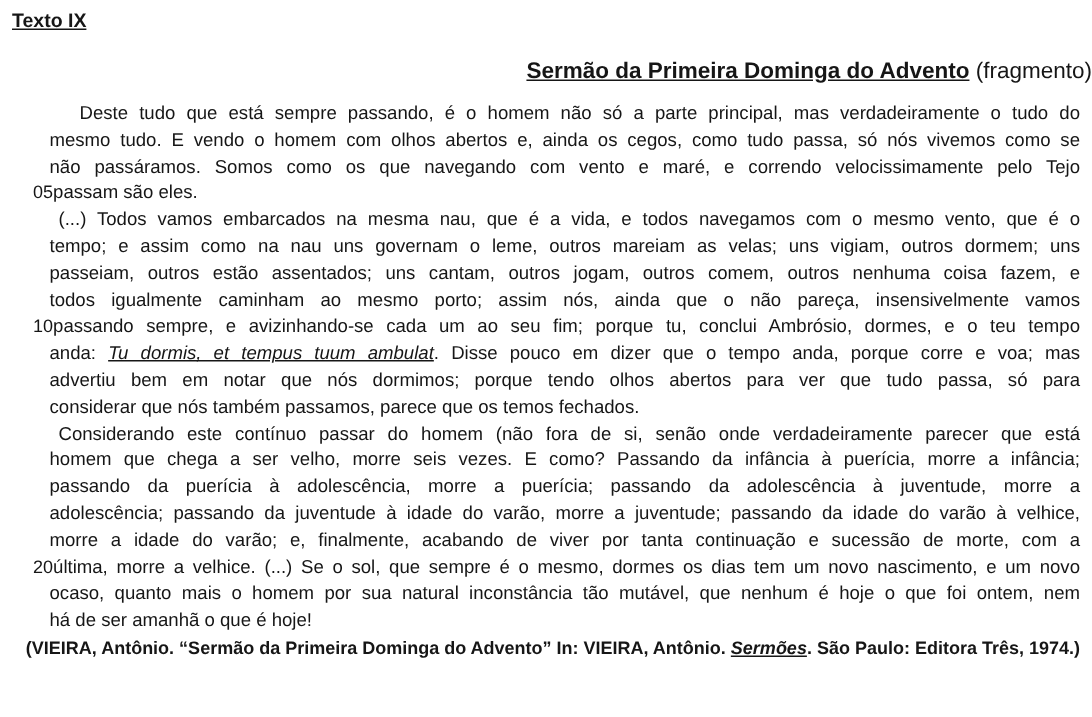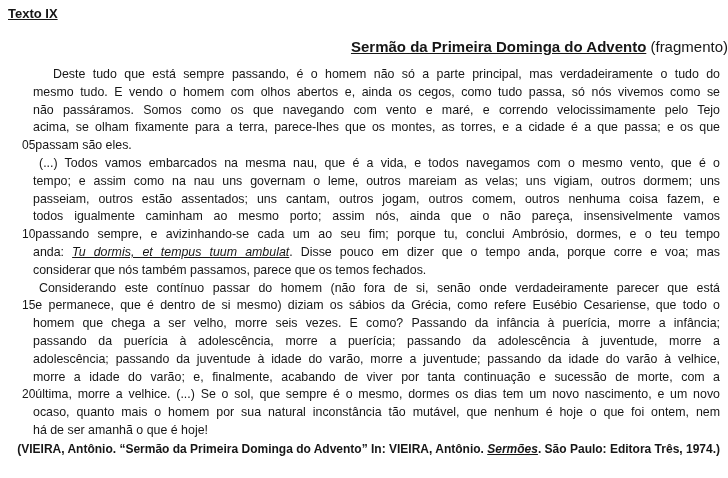--- a/index.html
+++ b/index.html
@@ -55,24 +55,20 @@
       </div>
       <div class="line">
         <span class="ln"></span>
         <span class="lt"><span>mesmo tudo. E vendo o homem com olhos abertos e, ainda os cegos, como tudo passa, só nós vivemos como se</span></span>
       </div>
       <div class="line">
         <span class="ln"></span>
         <span class="lt"><span>não passáramos. Somos como os que navegando com vento e maré, e correndo velocissimamente pelo Tejo</span></span>
       </div>
       <div class="line">
-        <span class="ln"></span>
-        <span class="lt"><span>acima, se olham fixamente para a terra, parece-lhes que os montes, as torres, e a cidade é a que passa; e os que</span></span>
-      </div>
-      <div class="line">
         <span class="ln">05</span>
         <span class="lt end"><span>passam são eles.</span></span>
       </div>
       <div class="line">
         <span class="ln"></span>
         <span class="lt" style="text-indent: 6px;"><span>(...) Todos vamos embarcados na mesma nau, que é a vida, e todos navegamos com o mesmo vento, que é o</span></span>
       </div>
       <div class="line">
         <span class="ln"></span>
         <span class="lt"><span>tempo; e assim como na nau uns governam o leme, outros mareiam as velas; uns vigiam, outros dormem; uns</span></span>
@@ -88,29 +84,29 @@
       <div class="line">
         <span class="ln">10</span>
         <span class="lt"><span>passando sempre, e avizinhando-se cada um ao seu fim; porque tu, conclui Ambrósio, dormes, e o teu tempo</span></span>
       </div>
       <div class="line">
         <span class="ln"></span>
         <span class="lt"><span>anda: </span><span class="it">Tu dormis, et tempus tuum ambulat</span><span>. Disse pouco em dizer que o tempo anda, porque corre e voa; mas</span></span>
       </div>
       <div class="line">
         <span class="ln"></span>
+        <span class="lt"><span>advertiu bem em notar que nós dormimos; porque tendo olhos abertos para ver que tudo passa, só para</span></span>
+      </div>
+      <div class="line">
+        <span class="ln"></span>
         <span class="lt end"><span>considerar que nós também passamos, parece que os temos fechados.</span></span>
       </div>
       <div class="line">
         <span class="ln"></span>
         <span class="lt" style="text-indent: 6px;"><span>Considerando este contínuo passar do homem (não fora de si, senão onde verdadeiramente parecer que está</span></span>
-      </div>
-      <div class="line">
-        <span class="ln">15</span>
-        <span class="lt"><span>e permanece, que é dentro de si mesmo) diziam os sábios da Grécia, como refere Eusébio Cesariense, que todo o</span></span>
       </div>
       <div class="line">
         <span class="ln"></span>
         <span class="lt"><span>homem que chega a ser velho, morre seis vezes. E como? Passando da infância à puerícia, morre a infância;</span></span>
       </div>
       <div class="line">
         <span class="ln"></span>
         <span class="lt"><span>passando da puerícia à adolescência, morre a puerícia; passando da adolescência à juventude, morre a</span></span>
       </div>
       <div class="line">

